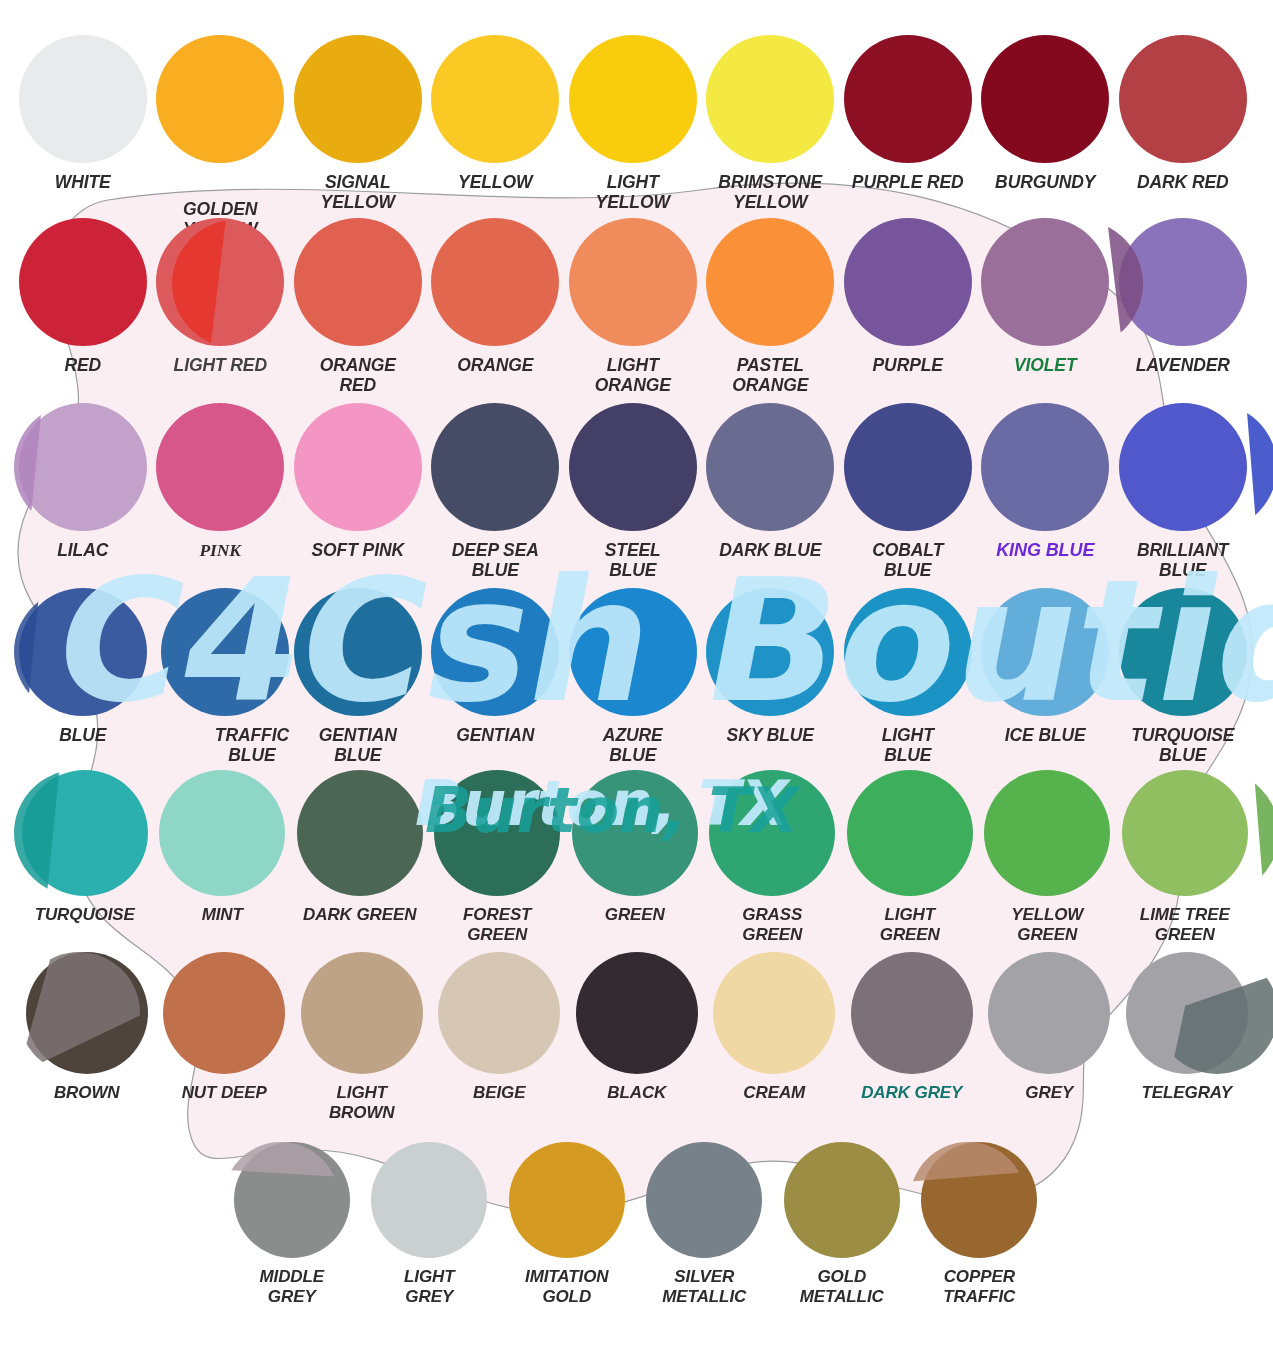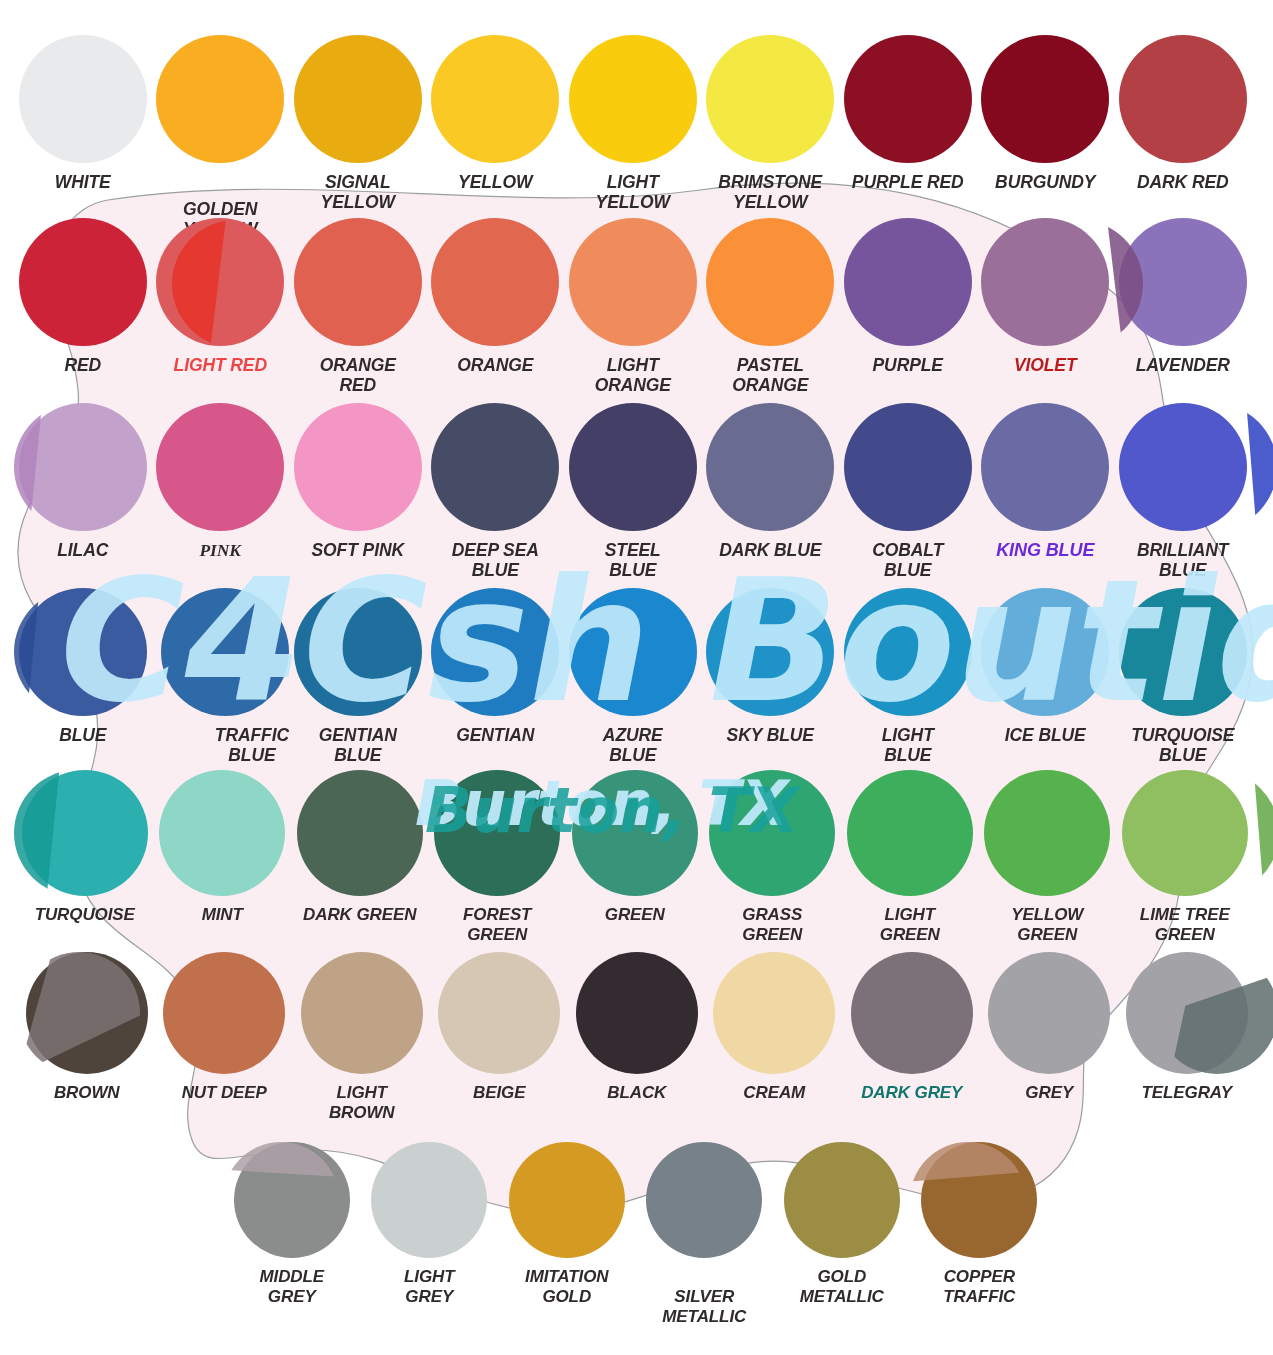--- a/index.html
+++ b/index.html
@@ -129,21 +129,21 @@
         <div class="label" style="font-size: 17.5px; color: rgb(47, 42, 44);">DARK RED</div>
       </div>
     </div>
     <div class="row" style="top: 218px; left: 14px;">
       <div class="cell" style="width: 137.5px;">
         <div class="swatch" title="RED" style="height: 128px; width: 128px; background: rgb(204, 35, 56);"></div>
         <div class="label" style="font-size: 17.5px; color: rgb(47, 42, 44);">RED</div>
       </div>
       <div class="cell" style="width: 137.5px;">
         <div class="swatch" title="LIGHT RED" style="height: 128px; width: 128px; background: rgb(221, 90, 92);"></div>
-        <div class="label" style="font-size: 17.5px; color: #ef4444;">LIGHT RED</div>
+        <div class="label" style="font-size: 17.5px; color: #404040;">LIGHT RED</div>
       </div>
       <div class="cell" style="width: 137.5px;">
         <div class="swatch" title="ORANGE
 RED" style="height: 128px; width: 128px; background: rgb(224, 97, 79);"></div>
         <div class="label" style="font-size: 17.5px; color: rgb(47, 42, 44);">ORANGE
 RED</div>
       </div>
       <div class="cell" style="width: 137.5px;">
         <div class="swatch" title="ORANGE" style="height: 128px; width: 128px; background: rgb(226, 103, 79);"></div>
         <div class="label" style="font-size: 17.5px; color: rgb(47, 42, 44);">ORANGE</div>
@@ -159,21 +159,21 @@
 ORANGE" style="height: 128px; width: 128px; background: rgb(250, 144, 56);"></div>
         <div class="label" style="font-size: 17.5px; color: rgb(47, 42, 44);">PASTEL
 ORANGE</div>
       </div>
       <div class="cell" style="width: 137.5px;">
         <div class="swatch" title="PURPLE" style="height: 128px; width: 128px; background: rgb(118, 85, 156);"></div>
         <div class="label" style="font-size: 17.5px; color: rgb(47, 42, 44);">PURPLE</div>
       </div>
       <div class="cell" style="width: 137.5px;">
         <div class="swatch" title="VIOLET" style="height: 128px; width: 128px; background: rgb(154, 111, 153);"></div>
-        <div class="label" style="font-size: 17.5px; color: #b91c1c;">VIOLET</div>
+        <div class="label" style="font-size: 17.5px; color: #15803d;">VIOLET</div>
       </div>
       <div class="cell" style="width: 137.5px;">
         <div class="swatch" title="LAVENDER" style="height: 128px; width: 128px; background: rgb(138, 115, 187);"></div>
         <div class="label" style="font-size: 17.5px; color: rgb(47, 42, 44);">LAVENDER</div>
       </div>
     </div>
     <div class="row" style="top: 403px; left: 14px;">
       <div class="cell" style="width: 137.5px;">
         <div class="swatch" title="LILAC" style="height: 128px; width: 128px; background: rgb(194, 162, 202);"></div>
         <div class="label" style="font-size: 17.5px; color: rgb(47, 42, 44);">LILAC</div>
@@ -367,21 +367,21 @@
 GREY" style="height: 116px; width: 116px; background: rgb(201, 208, 207);"></div>
         <div class="label" style="font-size: 17px; color: rgb(47, 42, 44);">LIGHT
 GREY</div>
       </div>
       <div class="cell" style="width: 137.5px;">
         <div class="swatch" title="IMITATION
 GOLD" style="height: 116px; width: 116px; background: rgb(213, 154, 34);"></div>
         <div class="label" style="font-size: 17px; color: rgb(47, 42, 44);">IMITATION
 GOLD</div>
       </div>
-      <div class="cell" style="width: 137.5px; gap: 20px;">
+      <div class="cell" style="width: 137.5px;">
         <div class="swatch metal" title="SILVER
 METALLIC" style="height: 116px; width: 116px; background: rgb(118, 129, 138);"></div>
         <div class="label" style="font-size: 17px; color: rgb(47, 42, 44);">SILVER
 METALLIC</div>
       </div>
       <div class="cell" style="width: 137.5px;">
         <div class="swatch metal" title="GOLD
 METALLIC" style="height: 116px; width: 116px; background: rgb(155, 141, 68);"></div>
         <div class="label" style="font-size: 17px; color: rgb(47, 42, 44);">GOLD
 METALLIC</div>

